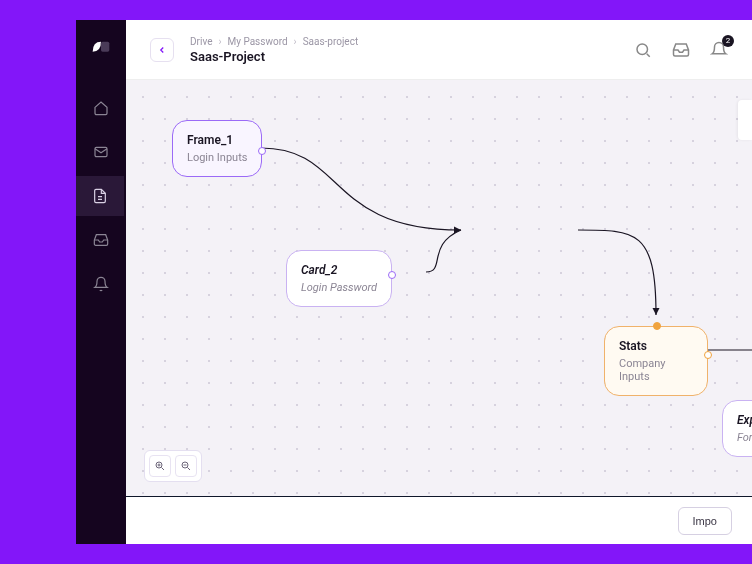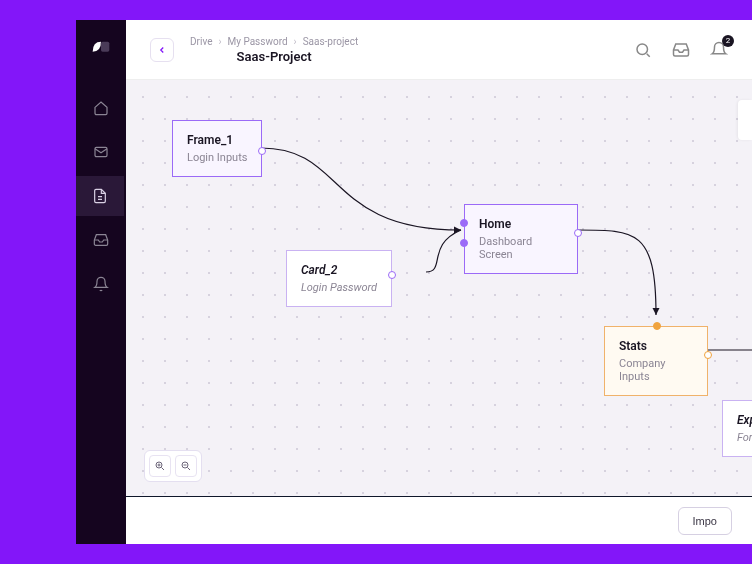--- a/index.html
+++ b/index.html
@@ -56,41 +56,41 @@
     border: 1px solid #e6e0f0;
     border-radius: 6px;
     display: flex; align-items: center; justify-content: center;
     color: #8316F9;
     margin-right: 16px;
     cursor: pointer;
   }
   .breadcrumbs { font-size: 10px; color: #9b96a5; display: flex; gap: 6px; }
   .breadcrumbs span.sep { color: #c0bcc8; }
   .page-title { font-size: 13px; font-weight: 600; color: #1a1523; margin-top: 2px; }
-  .title-block { display: flex; flex-direction: column; text-align: center; }
+  .title-block { display: flex; flex-direction: column; }
   .top-right { margin-left: auto; display: flex; align-items: center; gap: 20px; }
   .icon-btn { width: 18px; height: 18px; color: #888; cursor: pointer; position: relative; }
   .badge {
     position: absolute; top: -6px; right: -6px;
     background: #1a1523; color: #fff;
     font-size: 8px; width: 12px; height: 12px;
     border-radius: 50%; display: flex; align-items: center; justify-content: center;
   }
   .canvas {
     flex: 1;
     position: relative;
     background-image: radial-gradient(#d6d2de 1.2px, transparent 1.2px);
     background-size: 22px 22px;
     background-position: 6px 6px;
     overflow: hidden;
   }
   .node {
     position: absolute;
     background: #fff;
-    border-radius: 0;
+    border-radius: 15px;
     padding: 12px 14px;
     min-width: 90px;
   }
   .node.purple { border: 1px solid #9b6af7; background: #f9f5ff; }
   .node.purple.light { background: #fff; border: 1px solid #c9b2f2; font-style: italic; }
   .node.orange { border: 1px solid #f0b26a; background: #fffaf2; }
   .node-title { font-size: 12px; font-weight: 600; color: #1a1523; margin-bottom: 4px; }
   .node-sub { font-size: 11px; color: #8b8594; }
   .port {
     position: absolute; width: 8px; height: 8px; border-radius: 50%;
@@ -241,27 +241,20 @@
         <div class="node-sub">Login Inputs</div>
         <div class="port" style="right:-5px; top:26px;"></div>
       </div>
 
       <div class="node purple light" style="left:160px; top:170px;">
         <div class="node-title">Card_2</div>
         <div class="node-sub">Login Password</div>
         <div class="port" style="right:-5px; top:20px;"></div>
       </div>
 
-      <div class="node purple" style="left:338px; top:124px; width:114px;">
-        <div class="node-title">Home</div>
-        <div class="node-sub">Dashboard Screen</div>
-        <div class="port filled" style="left:-5px; top:14px;"></div>
-        <div class="port filled" style="left:-5px; top:34px;"></div>
-        <div class="port" style="right:-5px; top:24px;"></div>
-      </div>
 
       <div class="node orange" style="left:478px; top:246px; width:104px;">
         <div class="node-title">Stats</div>
         <div class="node-sub">Company Inputs</div>
         <div class="port orange" style="left:48px; top:-5px;"></div>
         <div class="port" style="right:-5px; top:24px; border-color:#f0a33e;"></div>
       </div>
 
       <div class="node purple light" style="left:596px; top:320px; width:72px;">
         <div class="node-title">Export</div>

